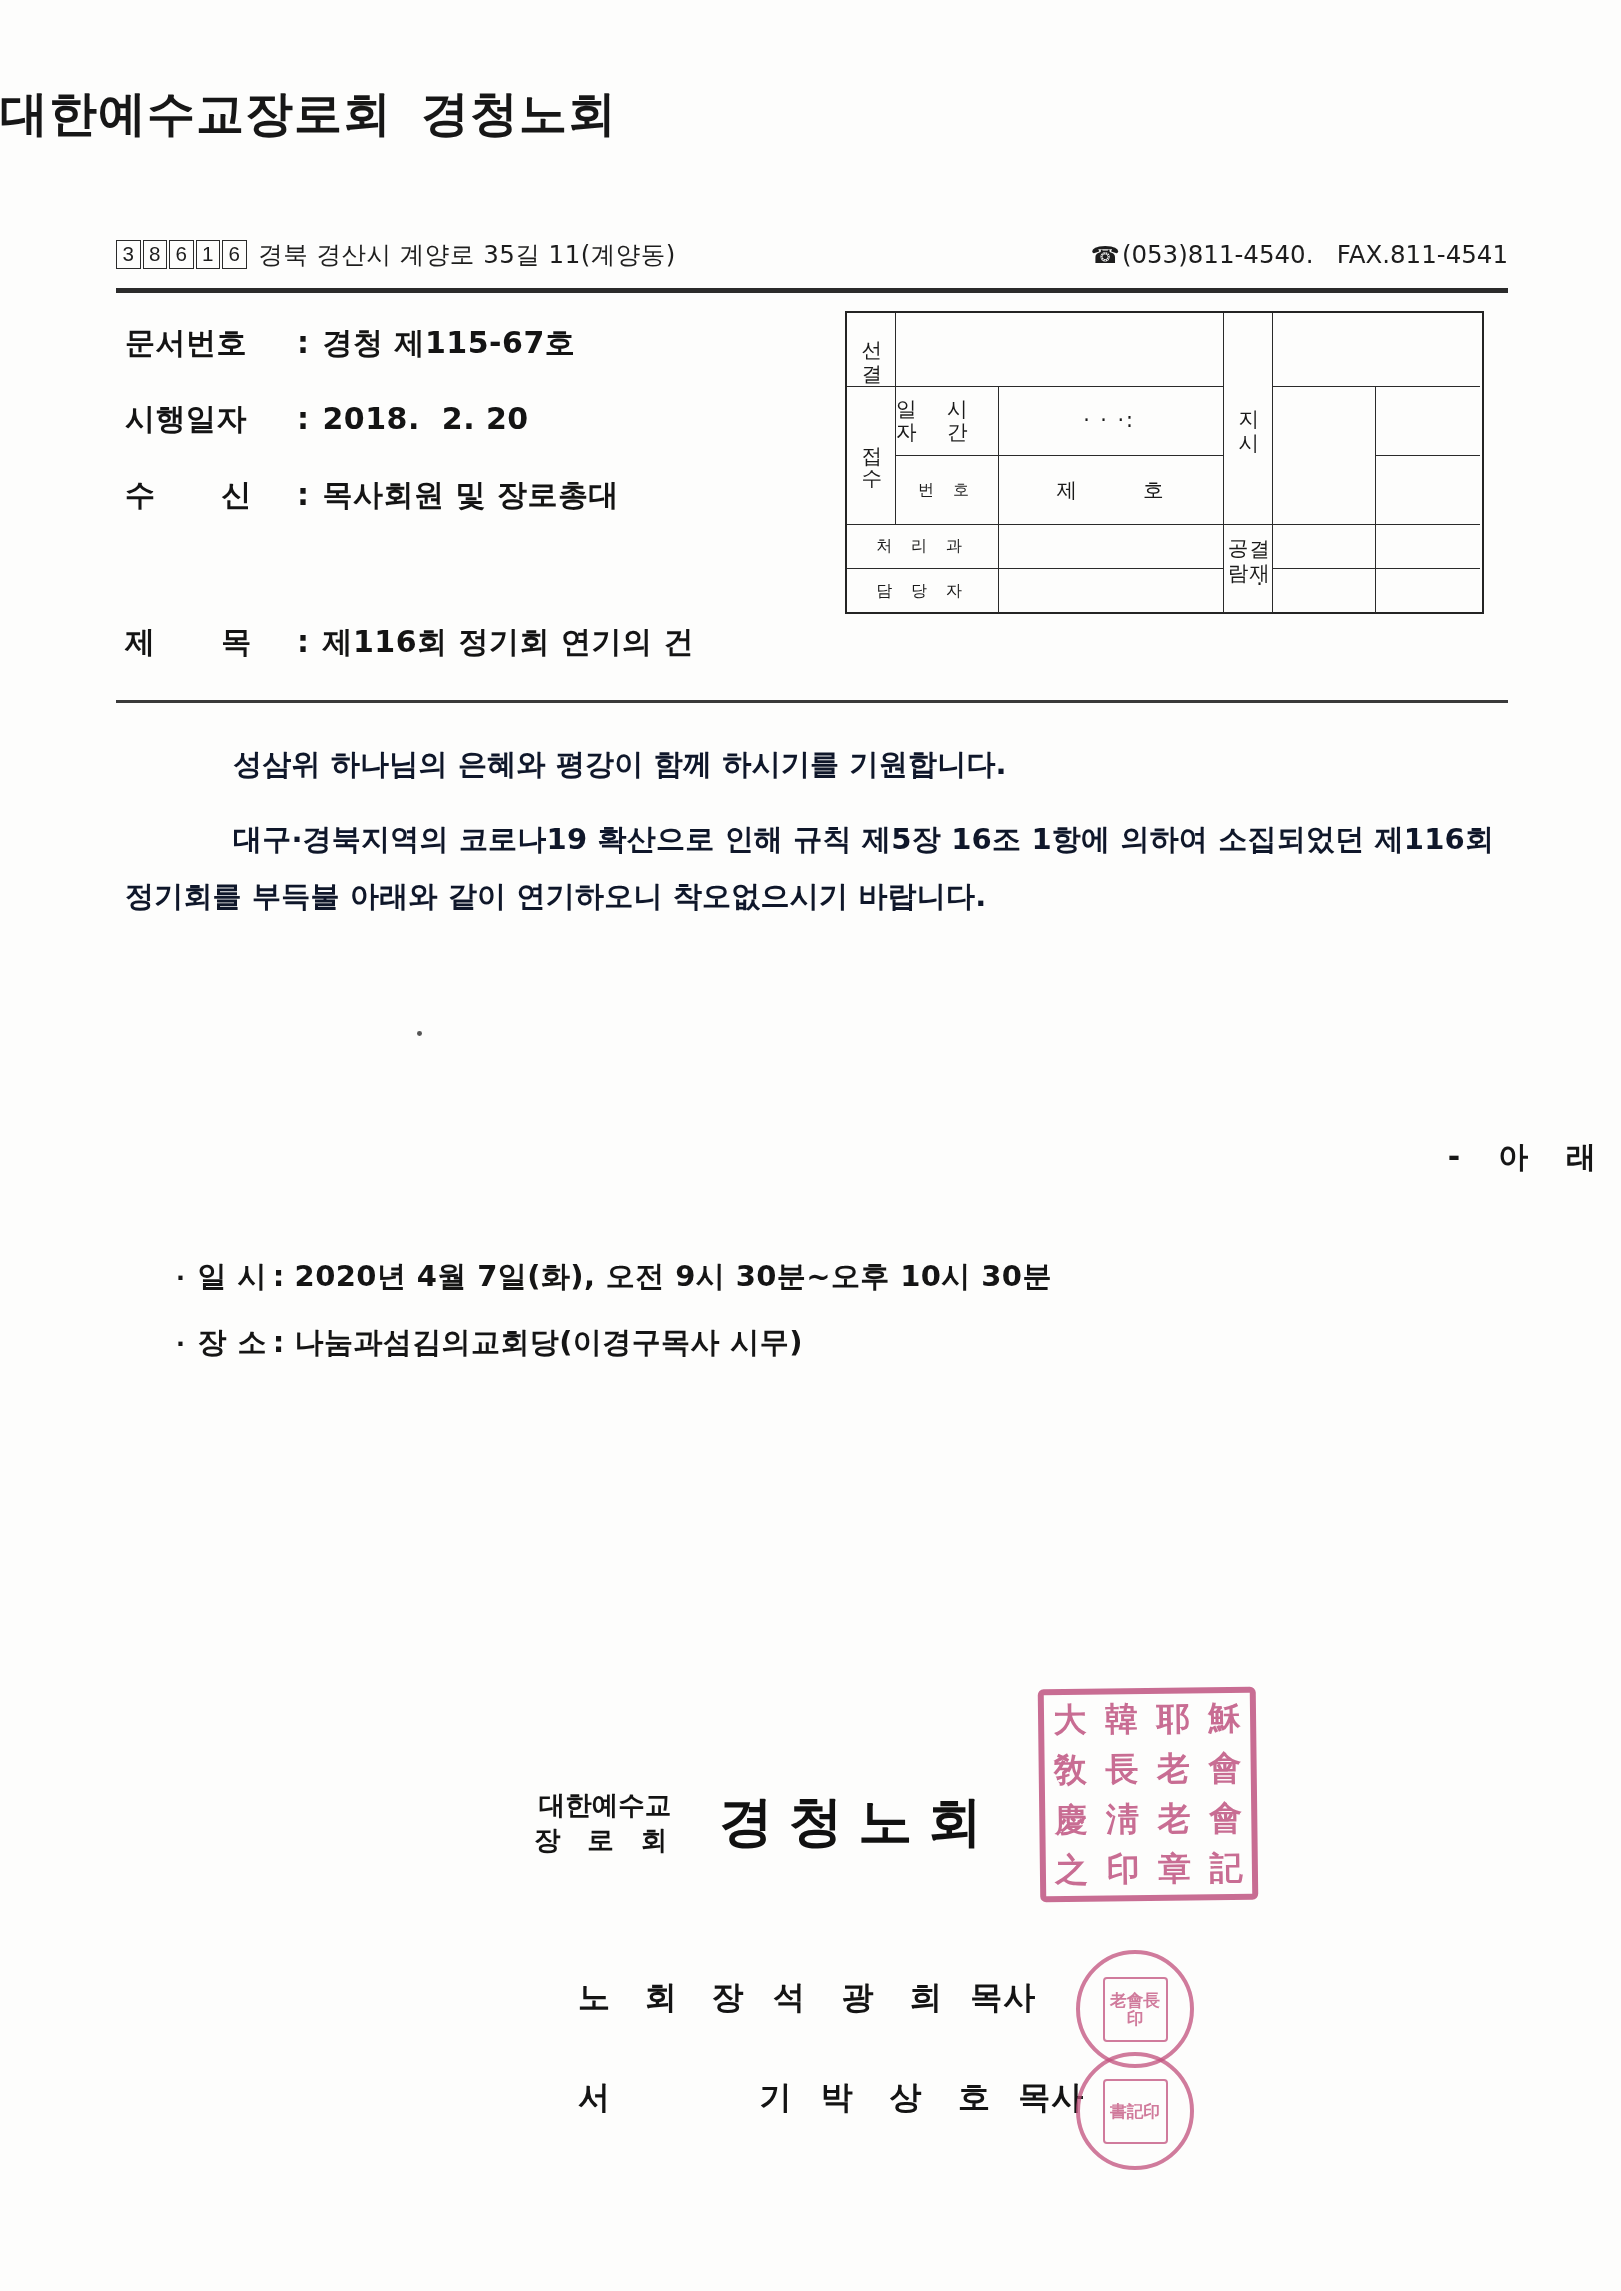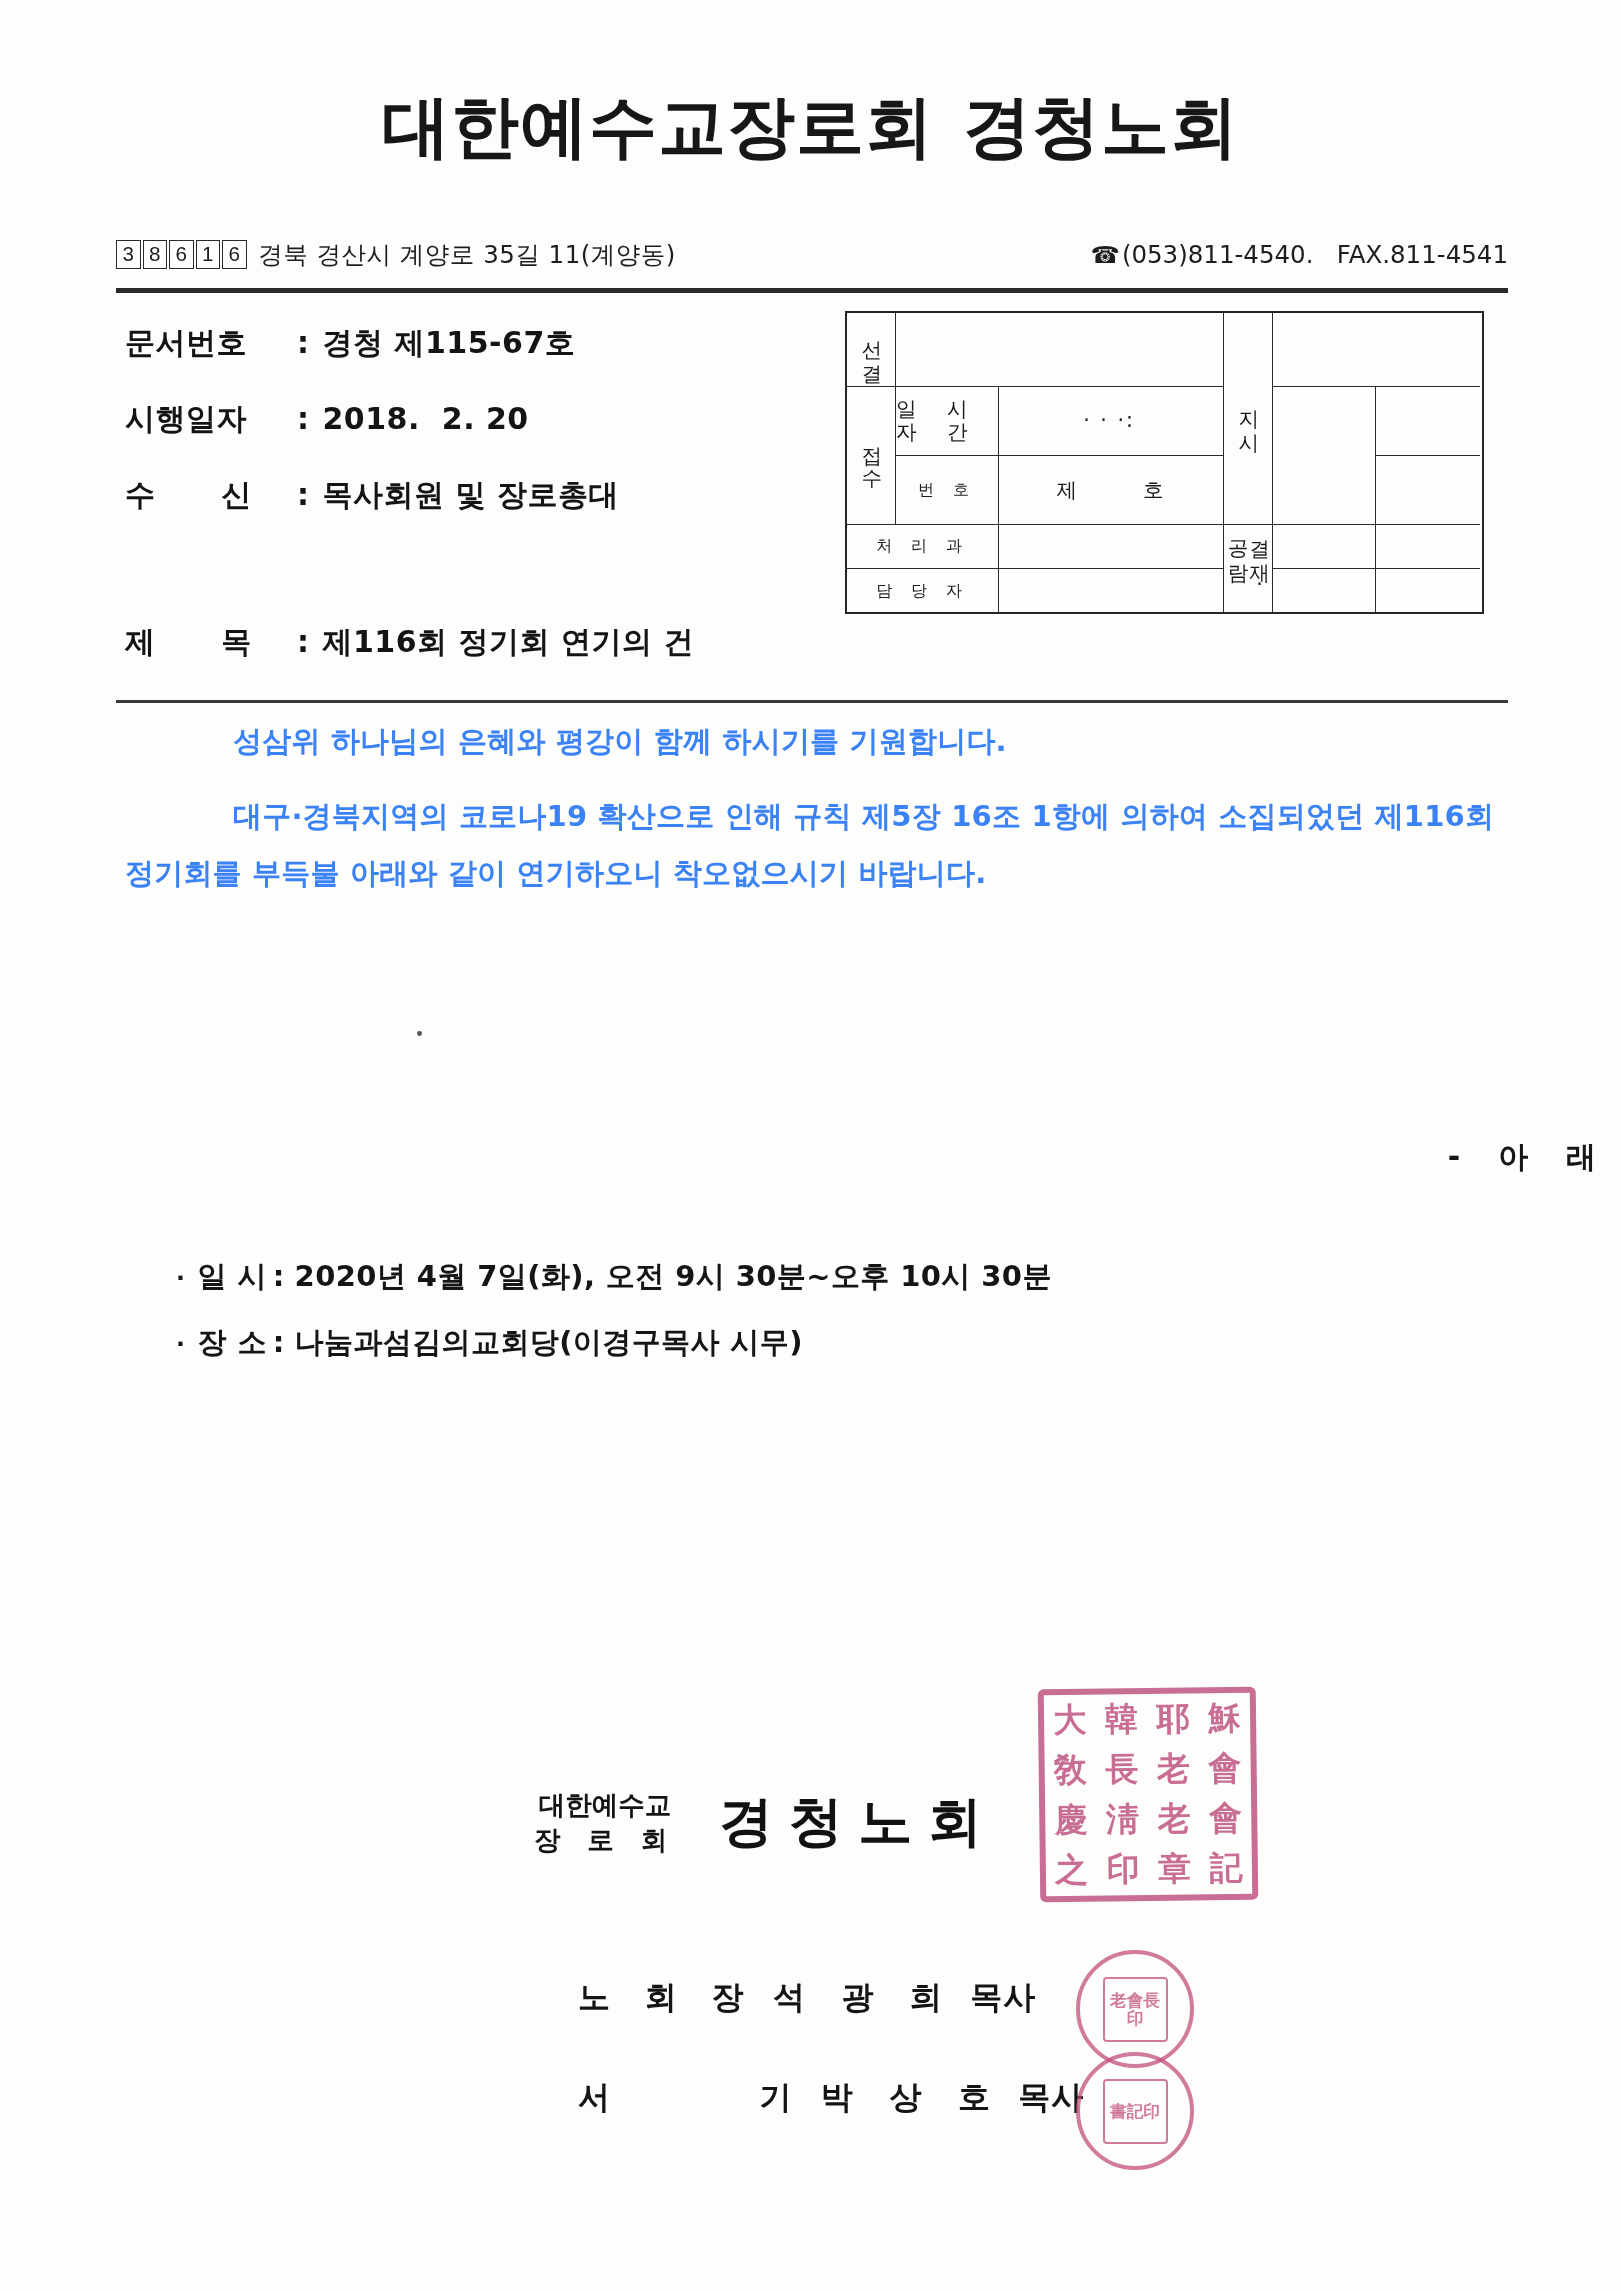--- a/index.html
+++ b/index.html
@@ -18,22 +18,21 @@
     height: 2292px;
     background: #fdfdfc;
     overflow: hidden;
   }
   
   .org-title {
     position: absolute;
     left: 0;
     top: 82px;
     width: 100%;
-    text-align: center;
-    font-size: 68px;
+    font-size: 48px;
     font-weight: 700;
     letter-spacing: 1px;
     color: #171717;
   }
   .org-title .gap { display: inline-block; width: 29px; }
 
   .addr-row {
     position: absolute;
     left: 116px;
     top: 238px;
@@ -154,26 +153,26 @@
     justify-content: space-around;
     padding: 0 25.5px;
     letter-spacing: 2px;
     font-size: 20.6px;
   }
 
   
   .body-block {
     position: absolute;
     left: 125px;
-    top: 713px;
+    top: 736px;
     width: 1382px;
     font-size: 29px;
     font-weight: 700;
     line-height: 57px;
-    color: #3b82f6;
+    color: #0f172a;
   }
   .body-p { margin: 0 0 17.6px 0; text-indent: 108px; letter-spacing: 0.2px; }
   .body-p.p2 { text-indent: 108px; }
 
   .stray-dot {
     position: absolute;
     left: 417px;
     top: 1031px;
     width: 4.9px;
     height: 4.9px;

